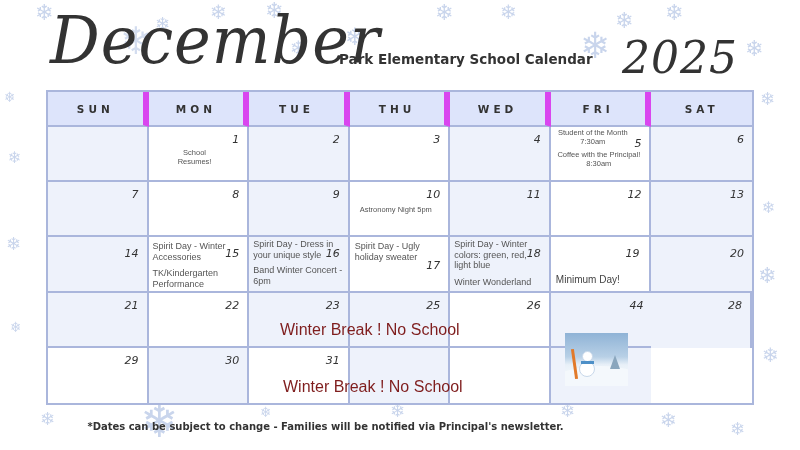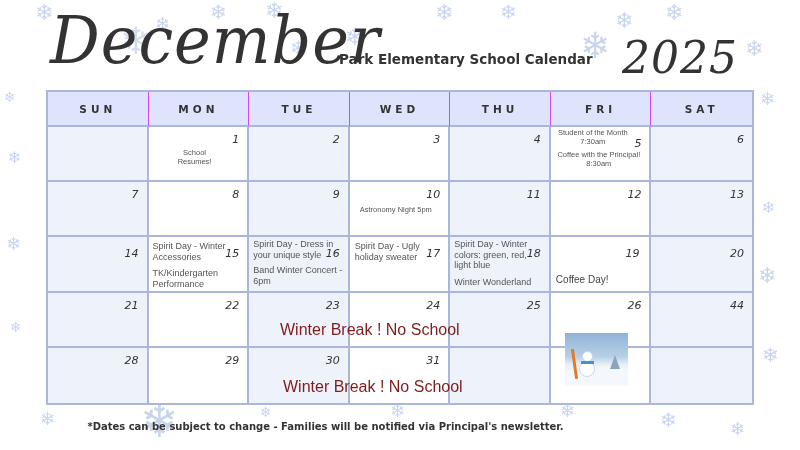--- a/index.html
+++ b/index.html
@@ -3,21 +3,21 @@
 <meta charset="utf-8">
 <style>
   * { box-sizing: border-box; margin: 0; padding: 0; }
   html, body { width: 800px; height: 450px; overflow: hidden; background: #ffffff; }
   body { position: relative; font-family: "Liberation Sans", sans-serif; }
   .bg-flake { position: absolute; color: #c9d5ec; font-family: "DejaVu Sans", sans-serif; line-height: 1; user-select: none; }
   .month-title { position: absolute; left: 50px; top: 4px; font-family: "DejaVu Serif", serif; font-style: italic; font-size: 62px; color: #333333; letter-spacing: 1px; transform: scaleY(1.05); }
   .school-title { position: absolute; left: 339px; top: 51px; font-family: "DejaVu Sans", sans-serif; font-weight: bold; font-size: 13.5px; color: #333333; }
   .year-title { position: absolute; left: 622px; top: 32px; font-family: "DejaVu Serif", serif; font-style: italic; font-size: 44px; color: #333333; letter-spacing: 1px; }
   .calendar { position: absolute; left: 46px; top: 90px; width: 708px; height: 315px; border: 2px solid #aab6dc; background: #ffffff; display: grid; grid-template-columns: repeat(7, 1fr); grid-template-rows: 35px repeat(5, 1fr); }
-  .dow { background: #dde4fb; border-right: 1px solid #d946ef; border-bottom: 2px solid #aab6dc; display: flex; align-items: center; justify-content: center; font-family: "DejaVu Sans", sans-serif; font-weight: bold; font-size: 10.5px; letter-spacing: 4px; color: #333333; }
+  .dow { background: #dde4fb; border-right: 6px solid #d946ef; border-bottom: 2px solid #aab6dc; display: flex; align-items: center; justify-content: center; font-family: "DejaVu Sans", sans-serif; font-weight: bold; font-size: 10.5px; letter-spacing: 4px; color: #333333; }
   .dow:nth-child(7) { border-right: none; }
   .cell { position: relative; border-right: 2px solid #aab6dc; border-bottom: 2px solid #aab6dc; background: #ffffff; overflow: visible; }
   .cell.shade { background: #eef2fb; }
   .cell.lastcol { border-right: none; }
   .cell.lastrow { border-bottom: none; }
   .daynum { position: absolute; right: 8px; top: 6px; font-family: "DejaVu Sans", sans-serif; font-style: italic; font-size: 11px; color: #333333; }
   .ev { position: absolute; font-size: 8.5px; color: #555555; line-height: 1.15; }
   .ev-sm { font-size: 7.5px; color: #555555; }
   .ev-md { font-size: 9px; color: #555555; }
   .ev-lg { font-size: 10px; color: #444444; }
@@ -64,22 +64,22 @@
 <div class="bg-flake" style="left:730px;top:420px;font-size:18px;">❄</div>
 
 <div class="month-title">December</div>
 <div class="school-title">Park Elementary School Calendar</div>
 <div class="year-title">2025</div>
 
 <div class="calendar">
   <div class="dow">SUN</div>
   <div class="dow">MON</div>
   <div class="dow">TUE</div>
+  <div class="dow">THU</div>
   <div class="dow">WED</div>
-  <div class="dow">THU</div>
   <div class="dow">FRI</div>
   <div class="dow">SAT</div>
 
   <div class="cell shade"></div>
   <div class="cell">
     <span class="daynum">1</span>
     <span class="ev ev-sm" style="left:28px;top:22px;width:36px;text-align:center;">School Resumes!</span>
   </div>
   <div class="cell shade">
     <span class="daynum">2</span>
@@ -129,47 +129,44 @@
     <span class="daynum" style="top:10px;">15</span>
     <span class="ev ev-md" style="left:4px;top:4px;width:76px;">Spirit Day - Winter Accessories</span>
     <span class="ev ev-md" style="left:4px;top:31px;width:76px;">TK/Kindergarten Performance</span>
   </div>
   <div class="cell shade">
     <span class="daynum" style="top:10px;right:8px;">16</span>
     <span class="ev ev-md" style="left:4px;top:2px;width:80px;">Spirit Day - Dress in your unique style</span>
     <span class="ev ev-md" style="left:4px;top:28px;width:92px;">Band Winter Concert - 6pm</span>
   </div>
   <div class="cell">
-    <span class="daynum" style="top:10px;">17</span>
+    <span class="daynum" style="top:22px;">17</span>
     <span class="ev ev-md" style="left:5px;top:4px;width:70px;">Spirit Day - Ugly holiday sweater</span>
   </div>
   <div class="cell shade">
     <span class="daynum" style="top:10px;">18</span>
     <span class="ev ev-md" style="left:4px;top:2px;width:78px;">Spirit Day - Winter colors: green, red, light blue</span>
     <span class="ev ev-md" style="left:4px;top:40px;white-space:nowrap;">Winter Wonderland</span>
   </div>
   <div class="cell">
     <span class="daynum" style="top:10px;right:10px;">19</span>
-    <span class="ev ev-lg" style="left:5px;top:37px;white-space:nowrap;">Coffee Day!</span>
+    <span class="ev ev-lg" style="left:5px;top:37px;white-space:nowrap;">Minimum Day!</span>
   </div>
   <div class="cell shade lastcol">
     <span class="daynum" style="top:10px;">20</span>
   </div>
 
   <div class="cell shade">
     <span class="daynum">21</span>
   </div>
   <div class="cell">
     <span class="daynum">22</span>
   </div>
   <div class="cell shade">
     <span class="daynum">23</span>
-  </div>
-  <div class="cell">
-    <span class="daynum">24</span>
   </div>
   <div class="cell shade">
     <span class="daynum">25</span>
   </div>
   <div class="cell">
     <span class="daynum">26</span>
   </div>
   <div class="cell shade lastcol">
     <span class="daynum">44</span>
   </div>

